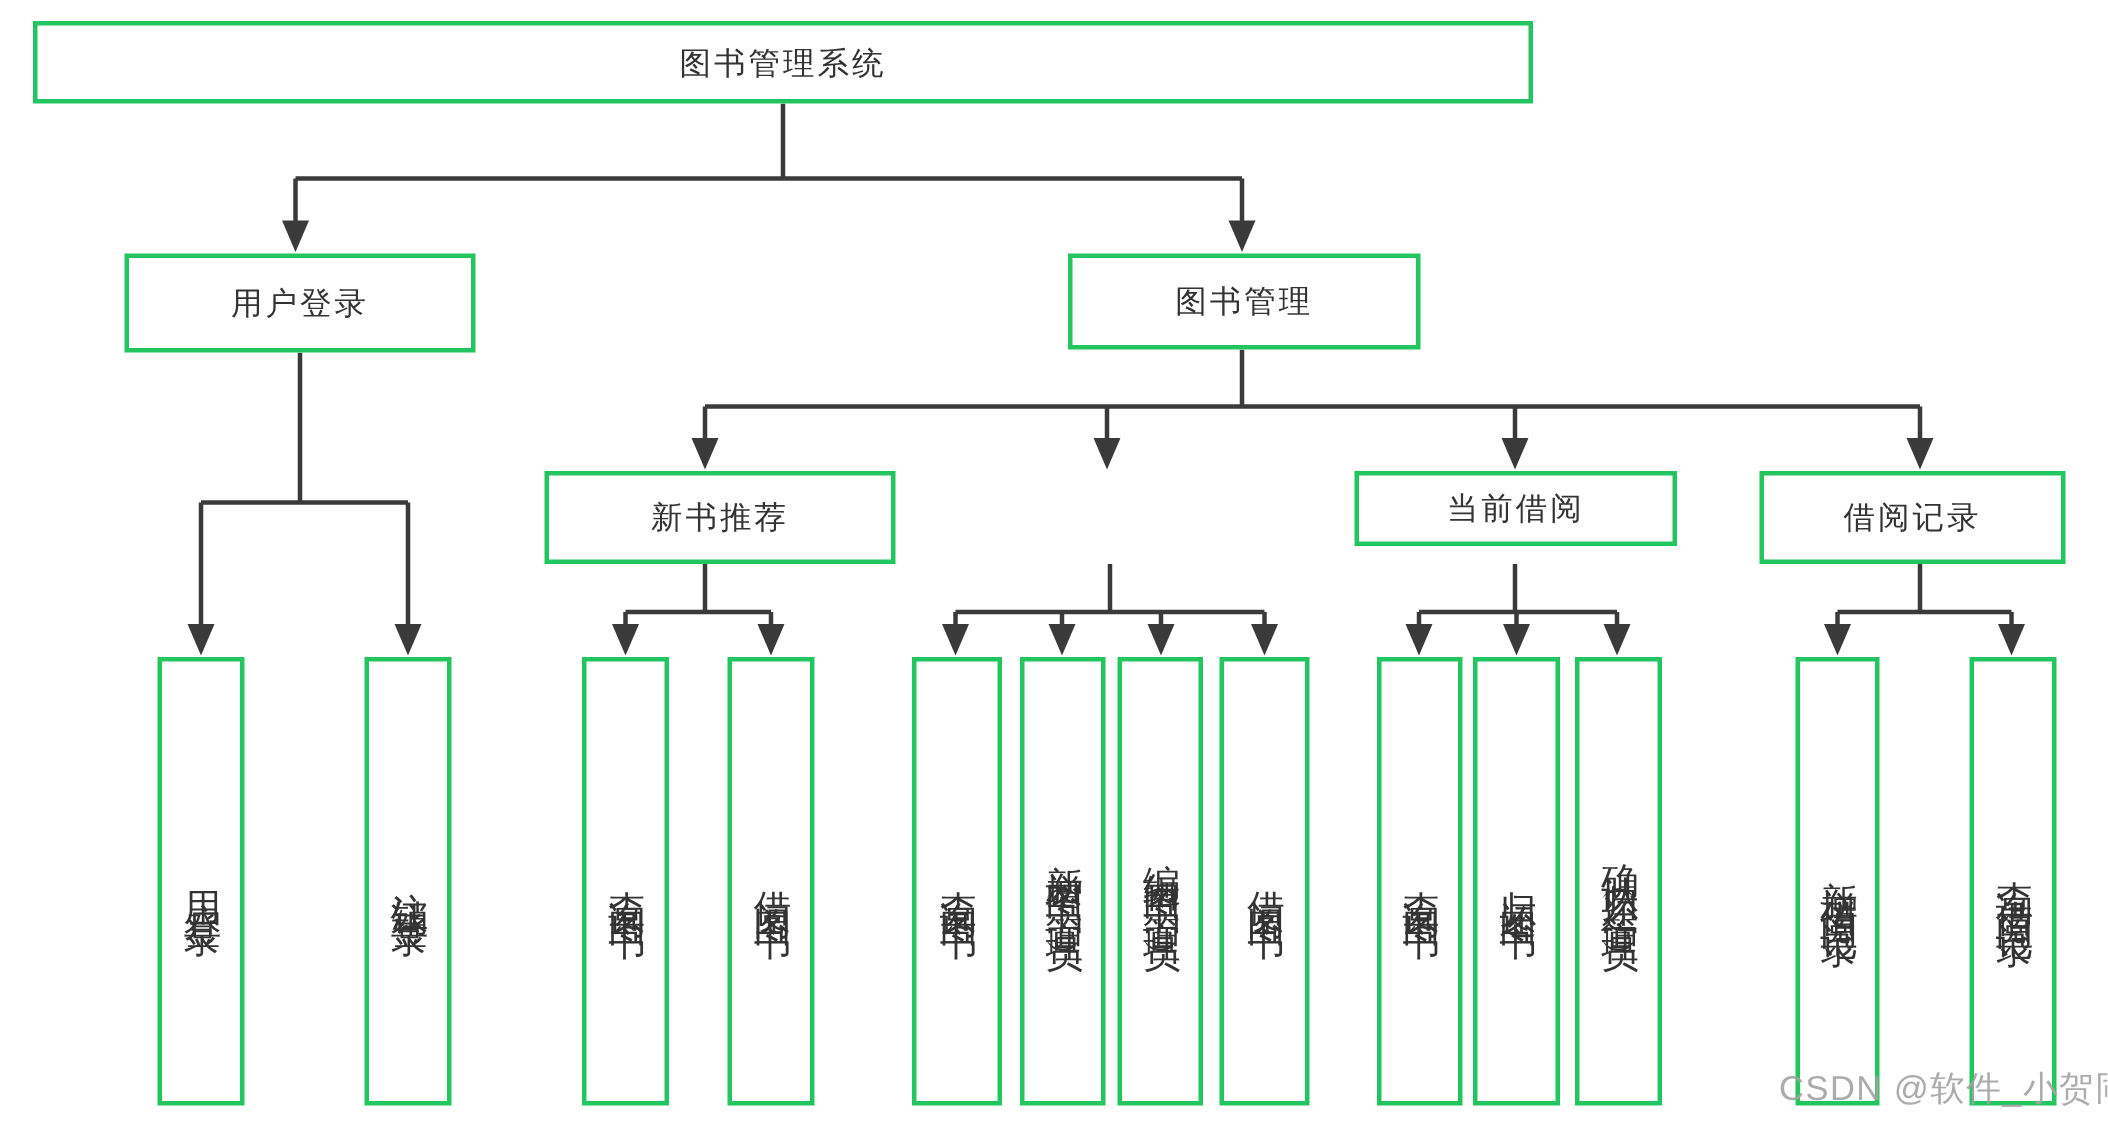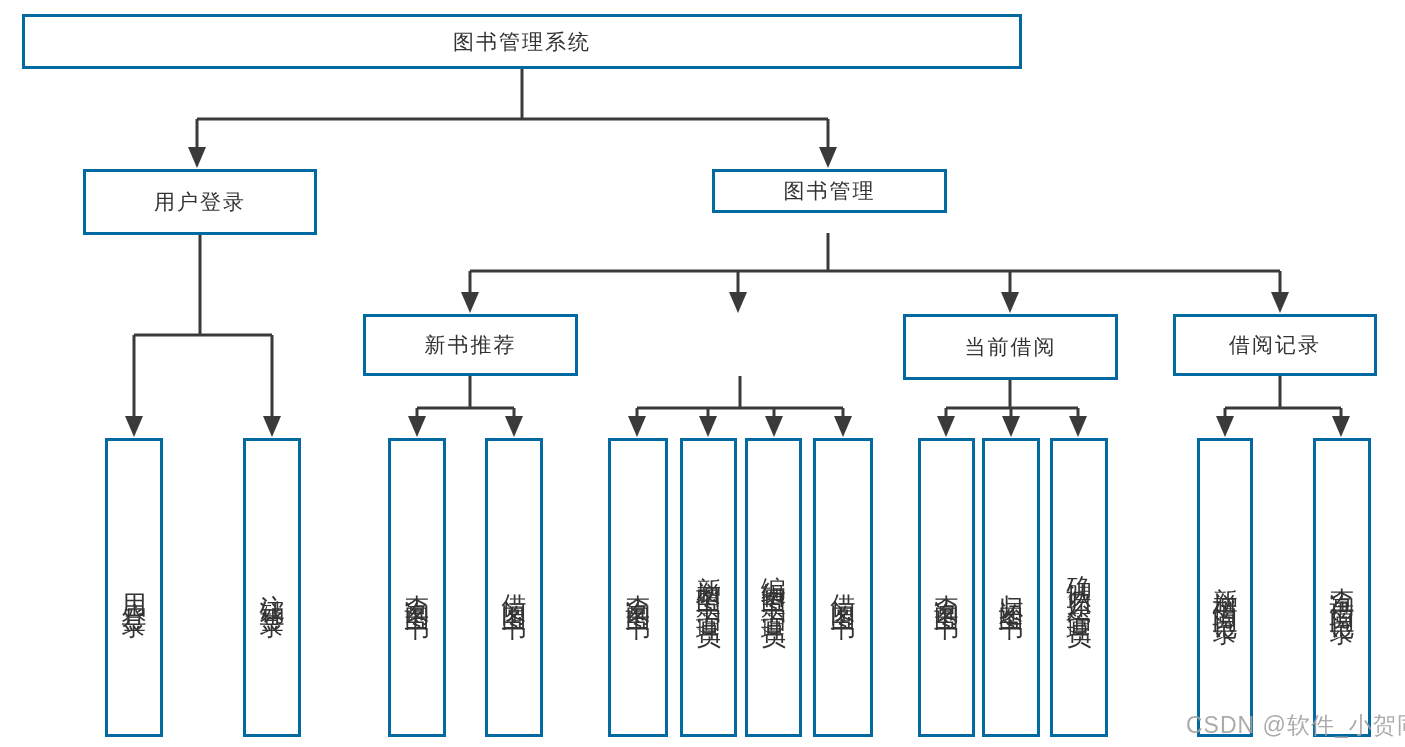--- a/index.html
+++ b/index.html
@@ -17,45 +17,45 @@
   }
   #connector-svg {
     position: absolute;
     left: 0; top: 0;
     z-index: 1;
   }
   .node {
     position: absolute;
     box-sizing: border-box;
     background: #ffffff;
-    border: 3px solid #0369a1;
+    border: 3px solid #22c55e;
     color: #333333;
     display: flex;
     align-items: center;
     justify-content: center;
     z-index: 2;
     font-size: 21px;
     letter-spacing: 2px;
     white-space: nowrap;
   }
   .leaf {
     writing-mode: vertical-rl;
     text-orientation: mixed;
     font-size: 25px;
     letter-spacing: 7px;
     white-space: normal;
     line-height: 1;
   }
   
   #n-root            { left: 22px;   top: 14px;  width: 1000px; height: 55px; }
   #n-user-login      { left: 83px;   top: 169px; width: 234px;  height: 66px; }
-  #n-book-mgmt       { left: 712px;  top: 169px; width: 235px;  height: 44px; }
-  #n-new-book-rec    { left: 363px;  top: 314px; width: 215px;  height: 62px; text-align: right; }
+  #n-book-mgmt       { left: 712px;  top: 169px; width: 235px;  height: 64px; }
+  #n-new-book-rec    { left: 363px;  top: 314px; width: 234px;  height: 62px; text-align: right; }
   #n-book-borrow     { left: 632px;  top: 314px; width: 215px;  height: 62px; }
-  #n-current-borrow  { left: 903px;  top: 314px; width: 215px;  height: 66px; font-family: Liberation Mono, monospace; }
+  #n-current-borrow  { left: 903px;  top: 314px; width: 215px;  height: 50px; font-family: Liberation Mono, monospace; }
   #n-borrow-records  { left: 1173px; top: 314px; width: 204px;  height: 62px; }
   #l-user-login      { left: 105px;  top: 438px; width: 58px; height: 299px; }
   #l-logout          { left: 243px;  top: 438px; width: 58px; height: 299px; }
   #l-query-1         { left: 388px;  top: 438px; width: 58px; height: 299px; }
   #l-borrow-1        { left: 485px;  top: 438px; width: 58px; height: 299px; }
   #l-query-2         { left: 608px;  top: 438px; width: 60px; height: 299px; }
   #l-add-books       { left: 680px;  top: 438px; width: 57px; height: 299px; }
   #l-edit-books      { left: 745px;  top: 438px; width: 57px; height: 299px; }
   #l-borrow-2        { left: 813px;  top: 438px; width: 60px; height: 299px; }
   #l-query-3         { left: 918px;  top: 438px; width: 57px; height: 299px; }

